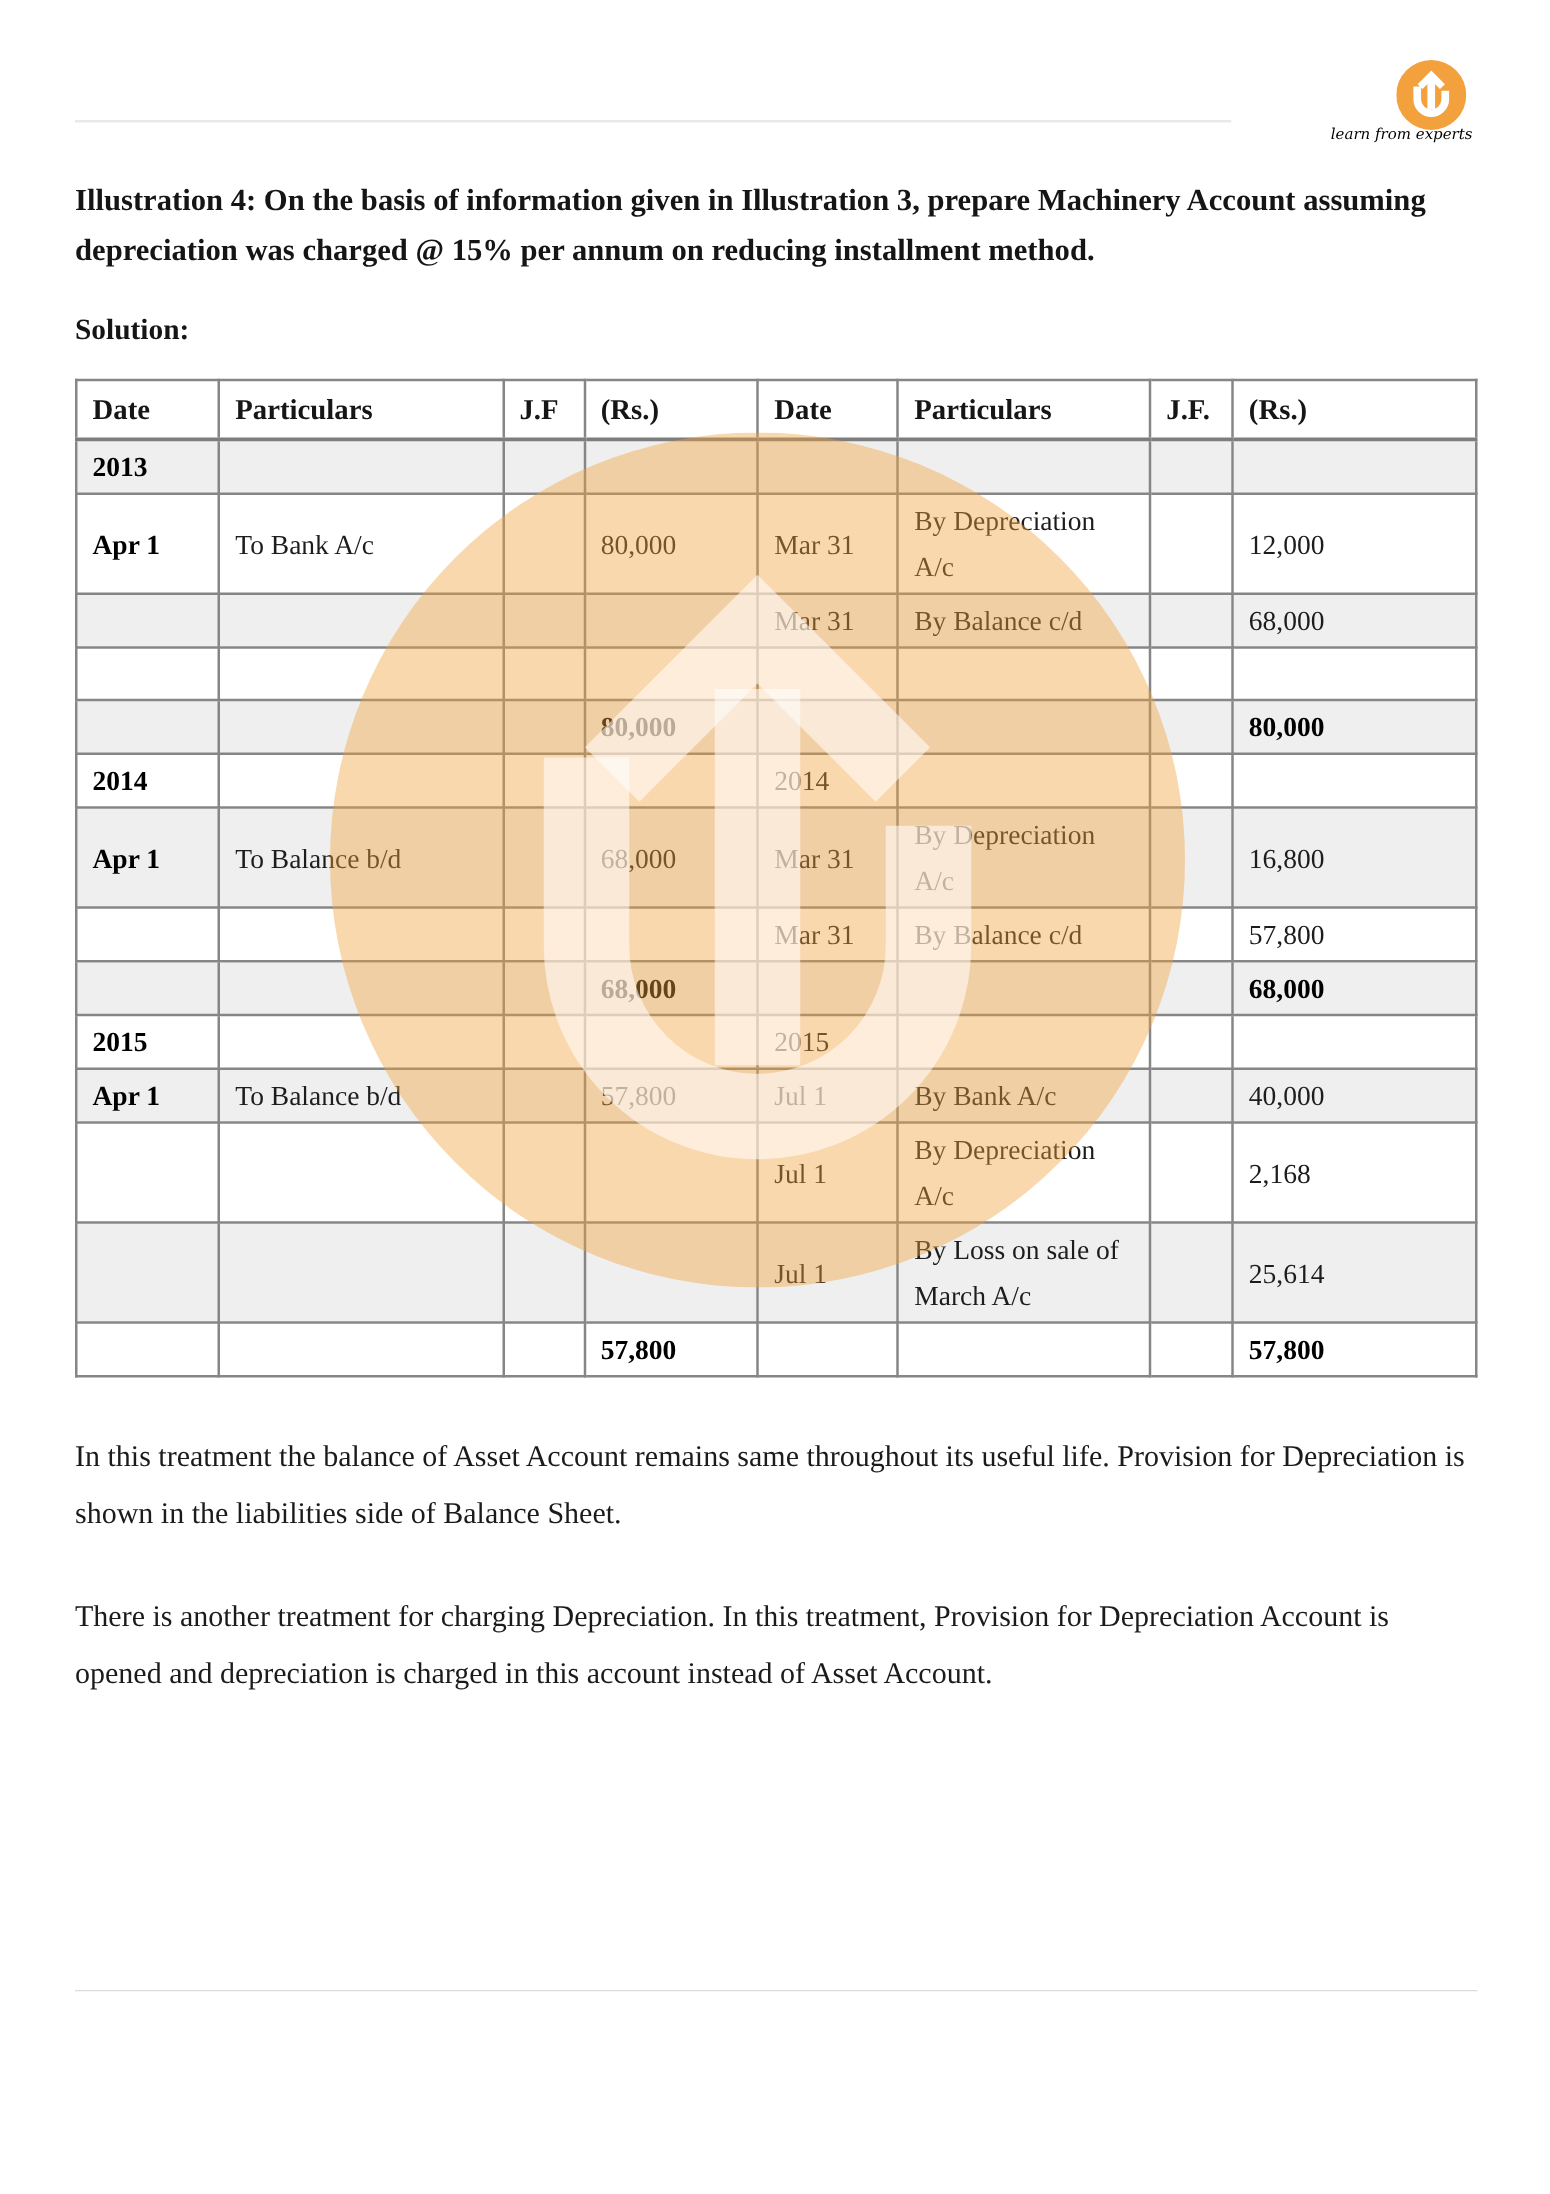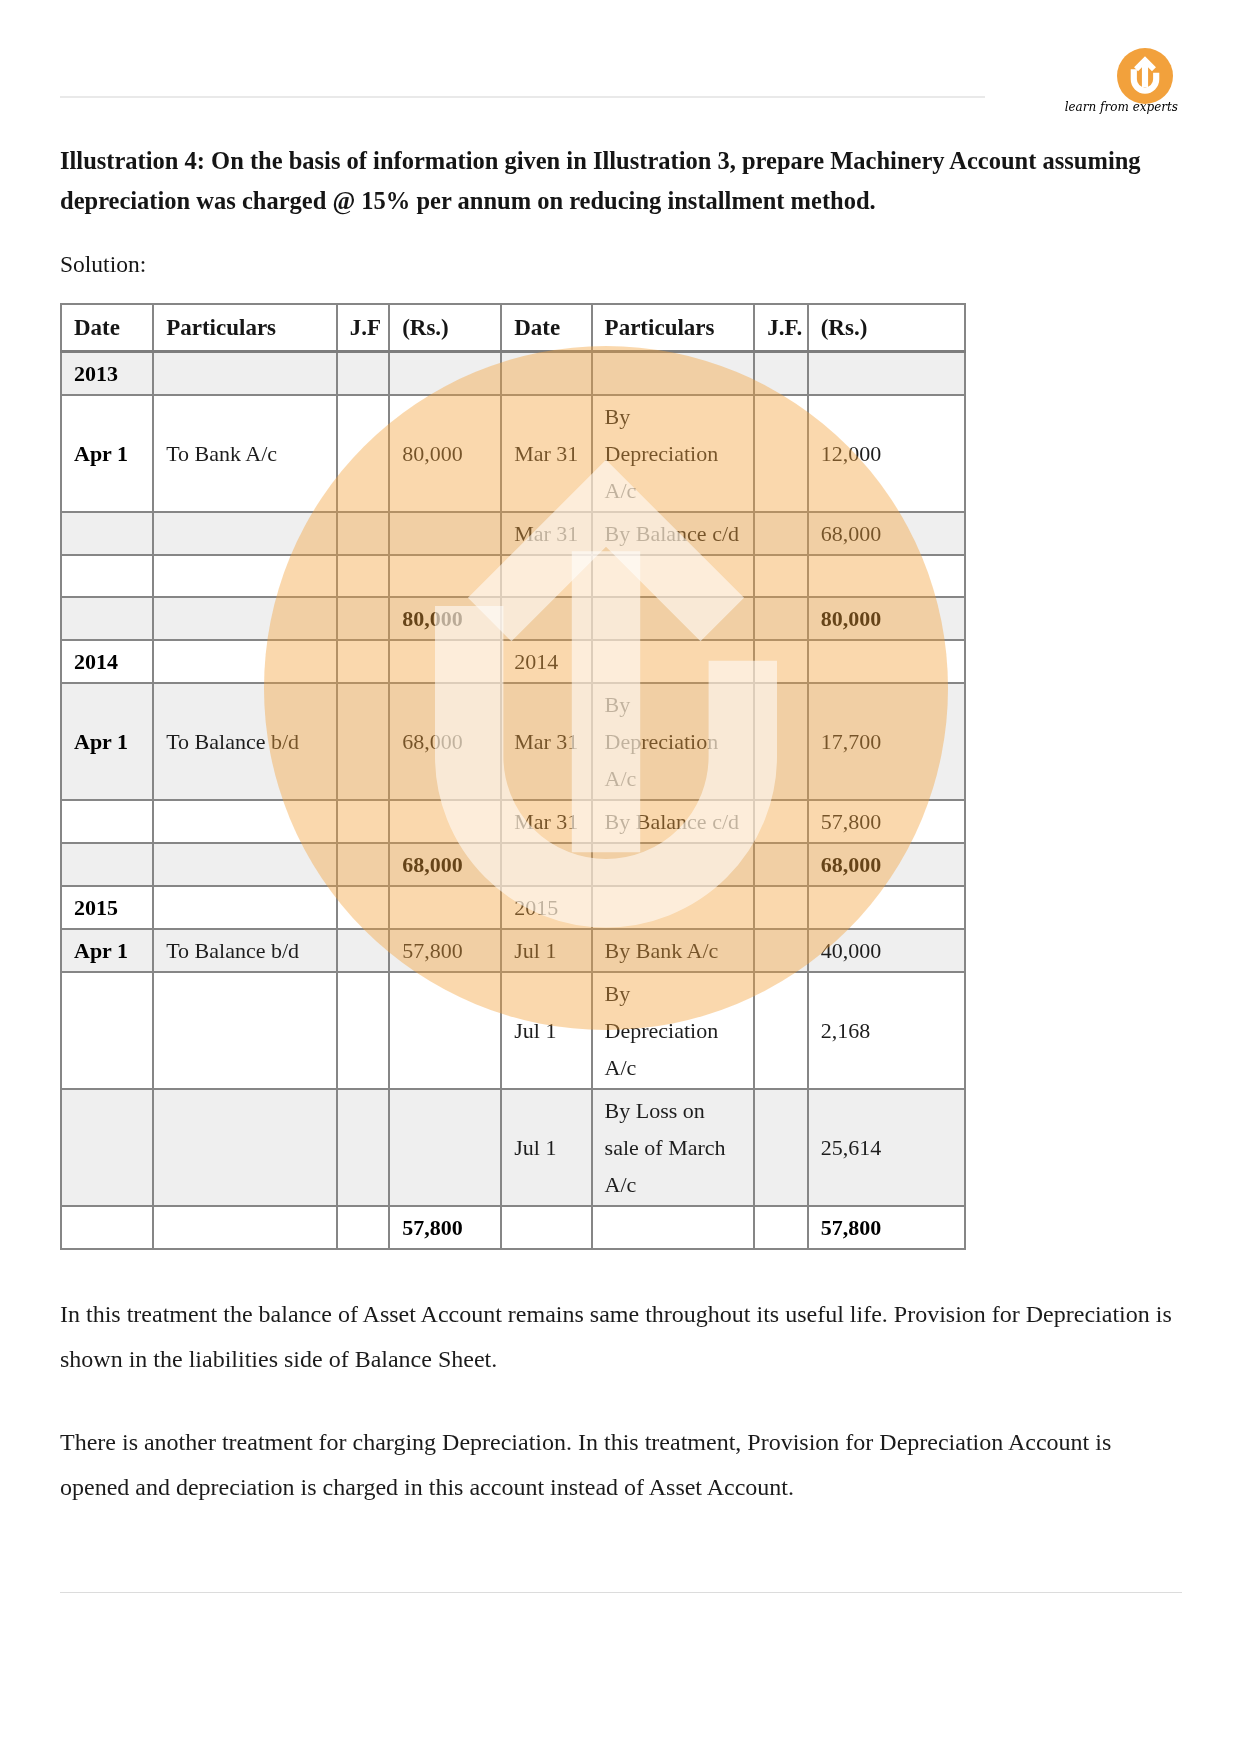--- a/index.html
+++ b/index.html
@@ -22,25 +22,25 @@
   
   .rule { position:absolute; height:2px; background:#e9e9e9; z-index:1; }
   .rule-top { left:60px; top:96px; width:925px; }
   .rule-bottom { left:60px; top:1592px; width:1122px; height:1px; background:#dcdcdc; }
   
   .content { position:relative; z-index:1; padding:0 58px 0 60px; }
   .title {
     padding-top:141px; width:1112px;
     font-weight:bold; font-size:24.5px; line-height:40px; color:#151515;
   }
-  .subhead { margin-top:30px; font-weight:normal; font-size:23.5px; color:#151515; }
+  .subhead { margin-top:30px; font-weight:bold; font-size:23.5px; color:#151515; }
   .table-title { margin-top:32px; }
   
   table.acct {
-    margin-top:25px; width:906px; border-collapse:collapse;
+    margin-top:25px; width:1122px; border-collapse:collapse;
     font-size:22px; color:#1d1d1d; table-layout:fixed;
   }
   table.acct th, table.acct td {
     border:2px solid #868686; text-align:left; vertical-align:middle;
     padding:2px 12px; line-height:37px; overflow:hidden;
   }
   table.acct th {
     font-size:23px; font-weight:bold; color:#161616;
     border-bottom:3px solid #7d7d7d; padding:4px 12px;
   }
@@ -166,21 +166,21 @@
             <td></td>
           </tr>
           <tr class="shaded">
             <td class="b">Apr 1</td>
             <td>To Balance b/d</td>
             <td></td>
             <td>68,000</td>
             <td>Mar 31</td>
             <td>By Depreciation A/c</td>
             <td></td>
-            <td>17,700</td>
+            <td>16,800</td>
           </tr>
           <tr>
             <td></td>
             <td></td>
             <td></td>
             <td></td>
             <td>Mar 31</td>
             <td>By Balance c/d</td>
             <td></td>
             <td>57,800</td>

